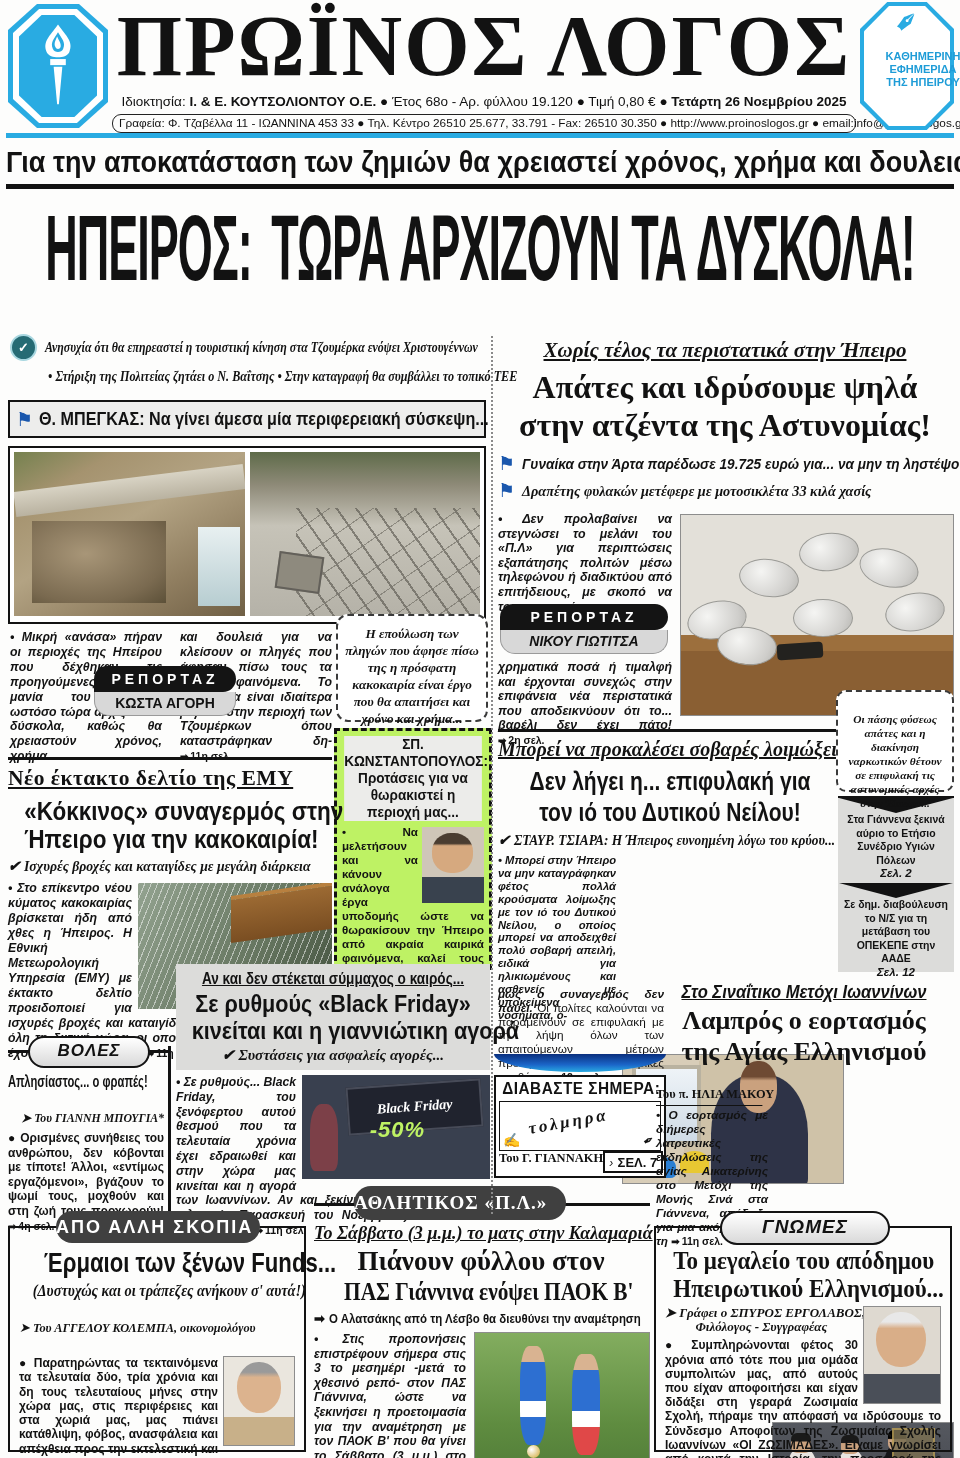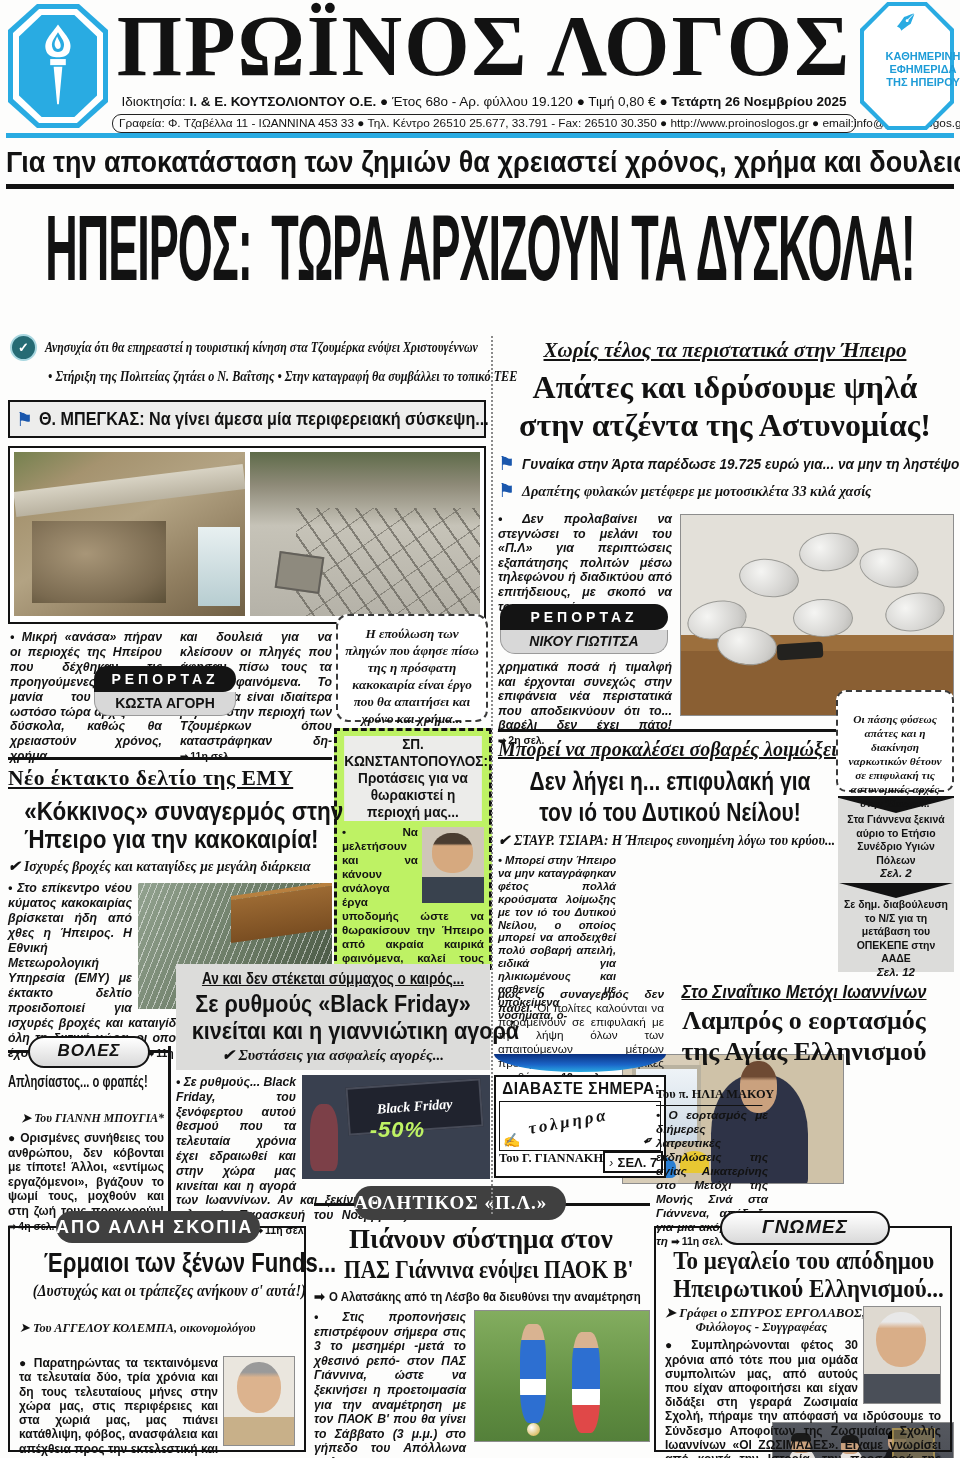--- a/index.html
+++ b/index.html
@@ -332,21 +332,24 @@
       <span class="ph photo-border" style="float:right;width:70px;height:88px;margin:0 0 2px 5px;background:#eae6de">
         <span style="position:absolute;left:18%;top:6%;width:64%;height:58%;border-radius:48%;background:linear-gradient(#9a9a9a 0 20%,#dcb38e 30%)"></span>
         <span style="position:absolute;left:0;bottom:0;width:100%;height:32%;background:#c8b089"></span>
       </span>
       <span>● Παρατηρώντας τα τεκταινόμενα τα τελευταία δύο, τρία χρόνια και δη τους τελευταίους μήνες στην χώρα μας, στις περιφέρειες και στα χωριά μας, μας πιάνει κατάθλιψη, φόβος, ανασφάλεια και απέχθεια προς την εκτελεστική και νομοθετική εξουσία, την κυβέρνηση κατά μείζονα λόγο, αλλά και σε σχέση με τα προβλήματα σε θέματα Δικαιοσύνης, Ακρίβειας, Υγείας, Παιδείας. Ευθύνη έχει και το λοιπό πολιτικό σύστημα στο μέρος</span>
       
     </div>
   </div>
 
   <div class="abs" style="left:314px;top:1222px;width:334px">
-    <div class="c serif b8 nw" style="font-size:27px;line-height:31px;margin-top:2px">Πιάνουν σύστημα στον</div>
+    <div class="c serif i b8 nw" style="font-size:19px">
+      <span class="u scxl" style="transform:scaleX(.95)">Το Σάββατο (3 μ.μ.) το ματς στην Καλαμαριά</span>
+    </div>
+    <div class="c serif b8 nw" style="font-size:27px;line-height:31px;margin-top:2px">Πιάνουν φύλλου στον</div>
     <div class="c serif b8 nw scx" style="font-size:26px;line-height:30px;transform:scaleX(.82)">ΠΑΣ Γιάννινα ενόψει ΠΑΟΚ Β'</div>
     <div class="nw" style="font-size:13px;font-weight:700;margin-top:4px">
       <span>➡</span>
       <span class="scxl" style="transform:scaleX(.88)">Ο Αλατσάκης από τη Λέσβο θα διευθύνει την αναμέτρηση</span>
     </div>
     <div style="position:relative;height:134px;margin-top:6px">
       <div class="abs i b7 j" style="left:0;top:0;width:152px;font-size:12.2px;line-height:14.6px">
         <span>• Στις προπονήσεις επιστρέφουν σήμερα στις 3 το μεσημέρι -μετά το χθεσινό ρεπό- στον ΠΑΣ Γιάννινα, ώστε να ξεκινήσει η προετοιμασία για την αναμέτρηση με τον ΠΑΟΚ Β' που θα γίνει το Σάββατο (3 μ.μ.) στο γήπεδο του Απόλλωνα Καλαμαριάς στη</span>
         
       </div>

